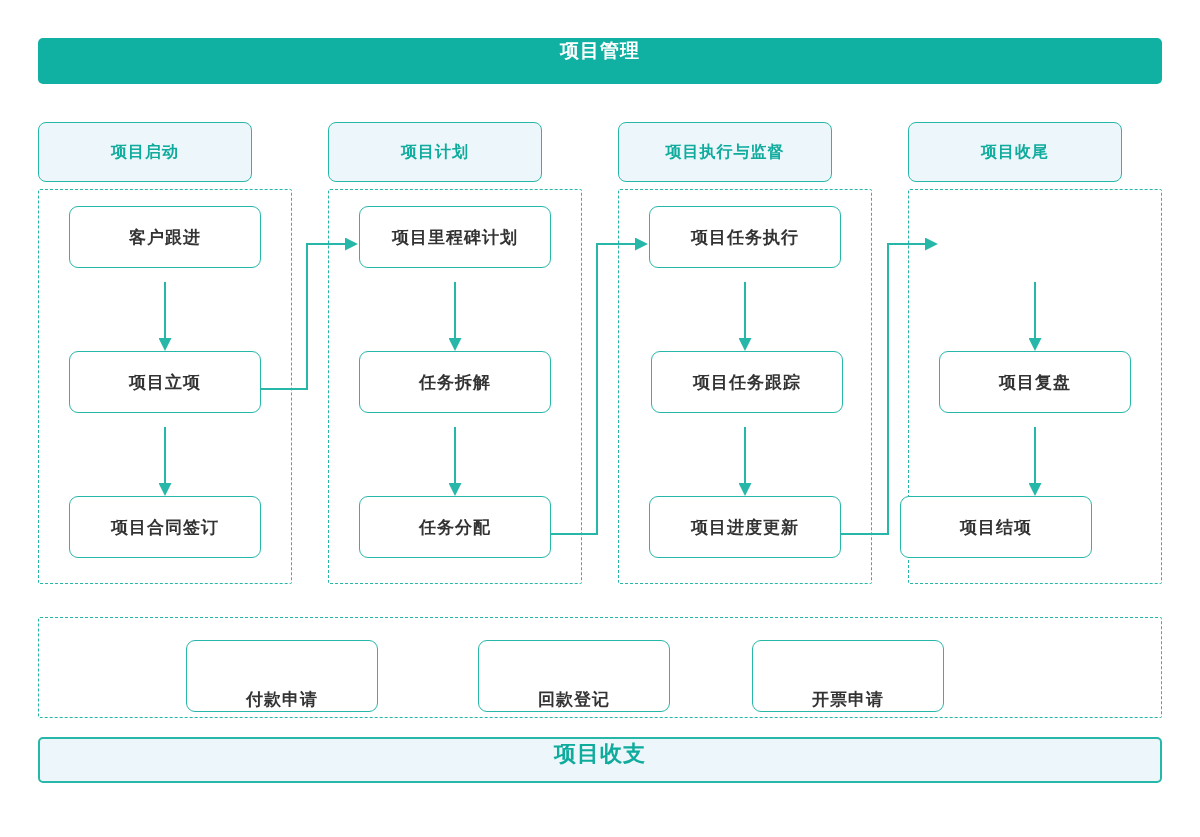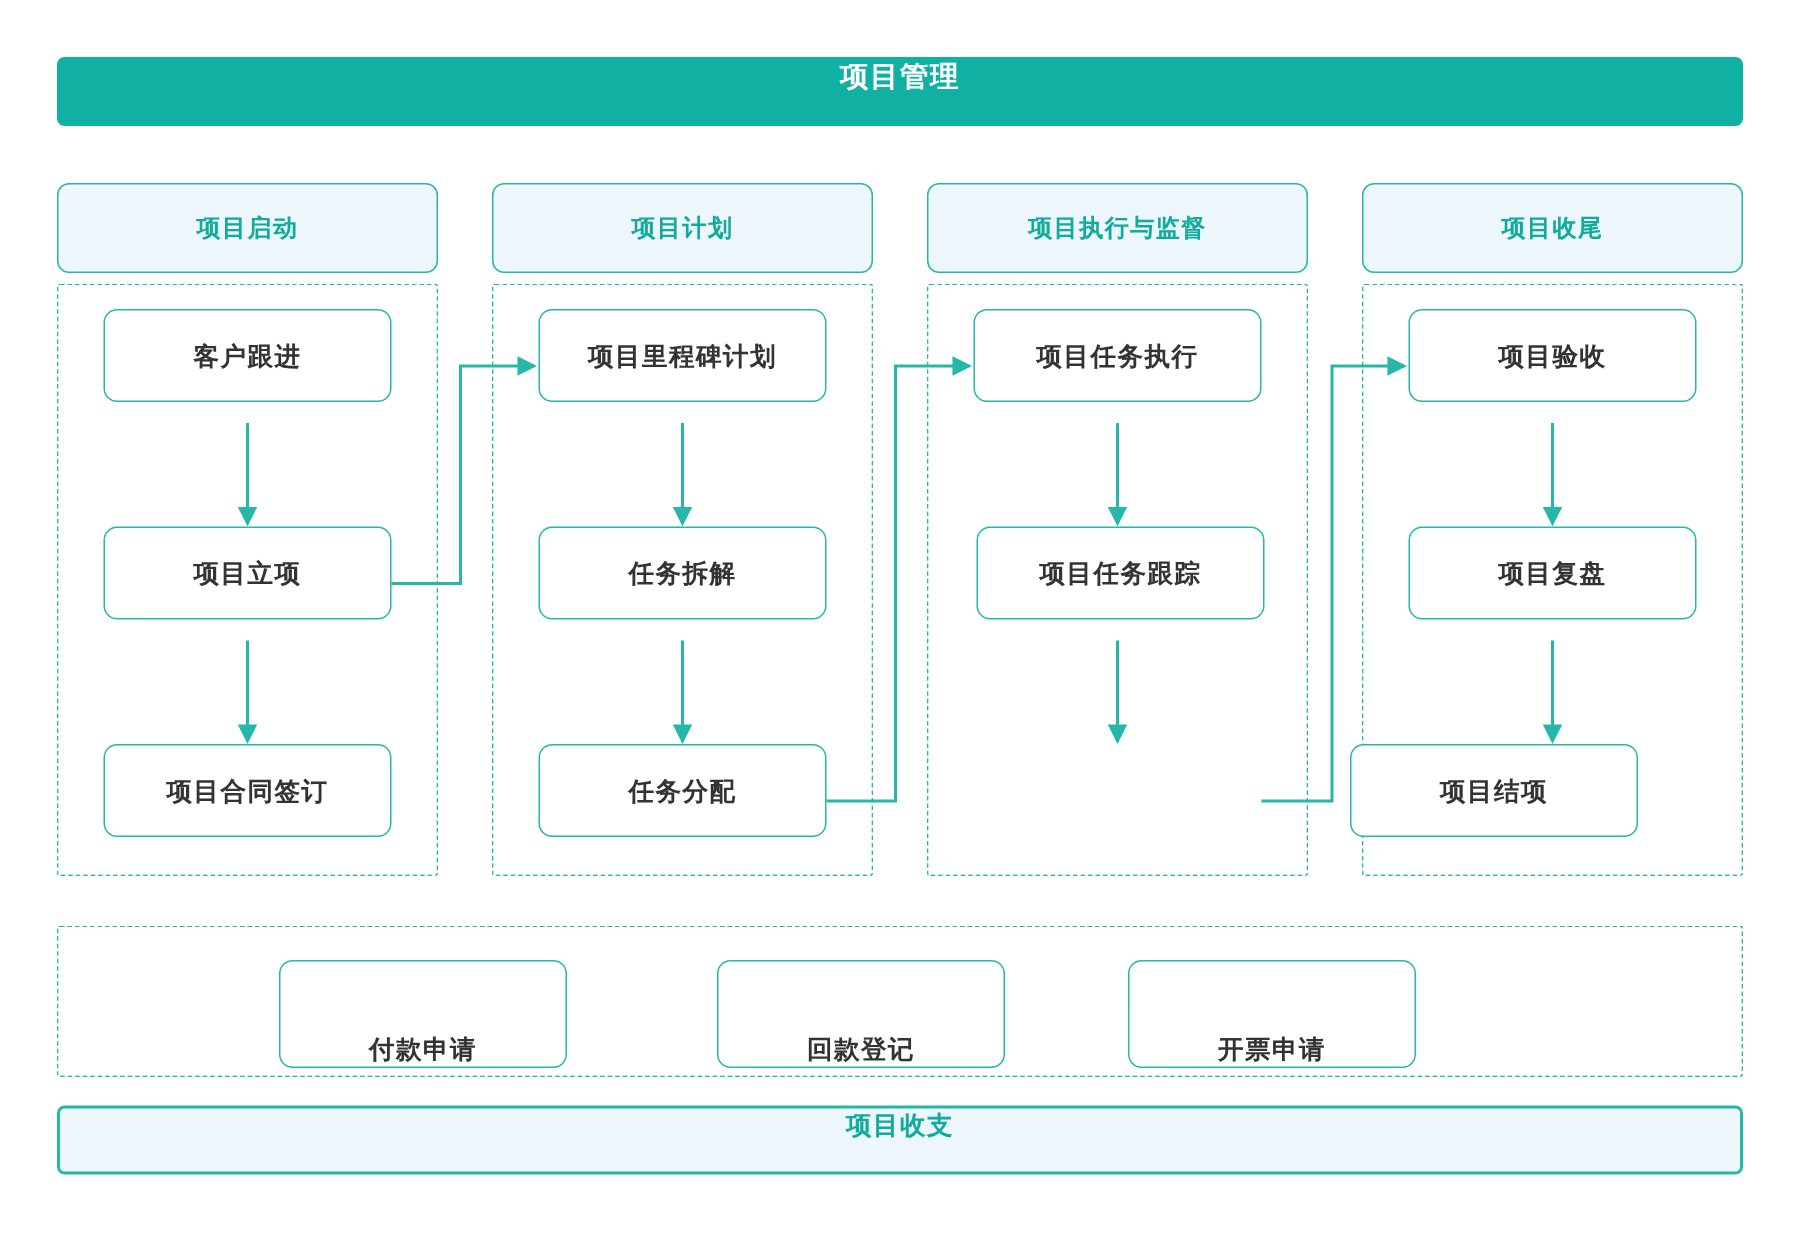--- a/index.html
+++ b/index.html
@@ -17,24 +17,24 @@
     position:relative;width:1200px;height:837px;background:#ffffff;overflow:hidden;
   }
   .banner{
     position:absolute;left:38px;width:1124px;height:46px;border-radius:5px;
     display:flex;align-items:flex-start;justify-content:center;
     font-size:19px;font-weight:700;letter-spacing:1px;
   }
   .banner.top{top:38px;background:var(--primary);color:var(--white);}
   .banner.bottom{
     top:737px;background:var(--light);color:var(--teal-text);
-    border:2px solid var(--border);font-size:17px;
+    border:2px solid var(--border);font-size:22px;
   }
   .col-header{
-    position:absolute;top:122px;width:254px;height:60px;
+    position:absolute;top:122px;width:214px;height:60px;
     background:var(--light);border:1.5px solid var(--border);border-radius:8px;
     display:flex;align-items:center;justify-content:center;
     color:var(--teal-text);font-size:16px;font-weight:700;letter-spacing:1px;
   }
   .group{
     position:absolute;top:189px;width:254px;height:395px;
     border:1.5px dashed var(--border);border-radius:2px;background:transparent;
   }
   .group.finance{left:38px;top:617px;width:1124px;height:101px;}
   .node{
@@ -94,24 +94,24 @@
   <div class="node" style="left:359px;top:496px">
     <span>任务分配</span>
   </div>
 
   <div class="node" style="left:649px;top:206px">
     <span>项目任务执行</span>
   </div>
   <div class="node" style="left:651px;top:351px">
     <span>项目任务跟踪</span>
   </div>
+  <div class="node" style="left:649px;top:496px">
+    <span>项目进度更新</span>
+  </div>
 
-  <div class="node" style="left:939px;top:206px">
-    <span>项目验收</span>
-  </div>
   <div class="node" style="left:939px;top:351px">
     <span>项目复盘</span>
   </div>
   <div class="node" style="left:900px;top:496px">
     <span>项目结项</span>
   </div>
 
   <div class="group finance"></div>
   <div class="node small" style="left:186px">
     <span>付款申请</span>

